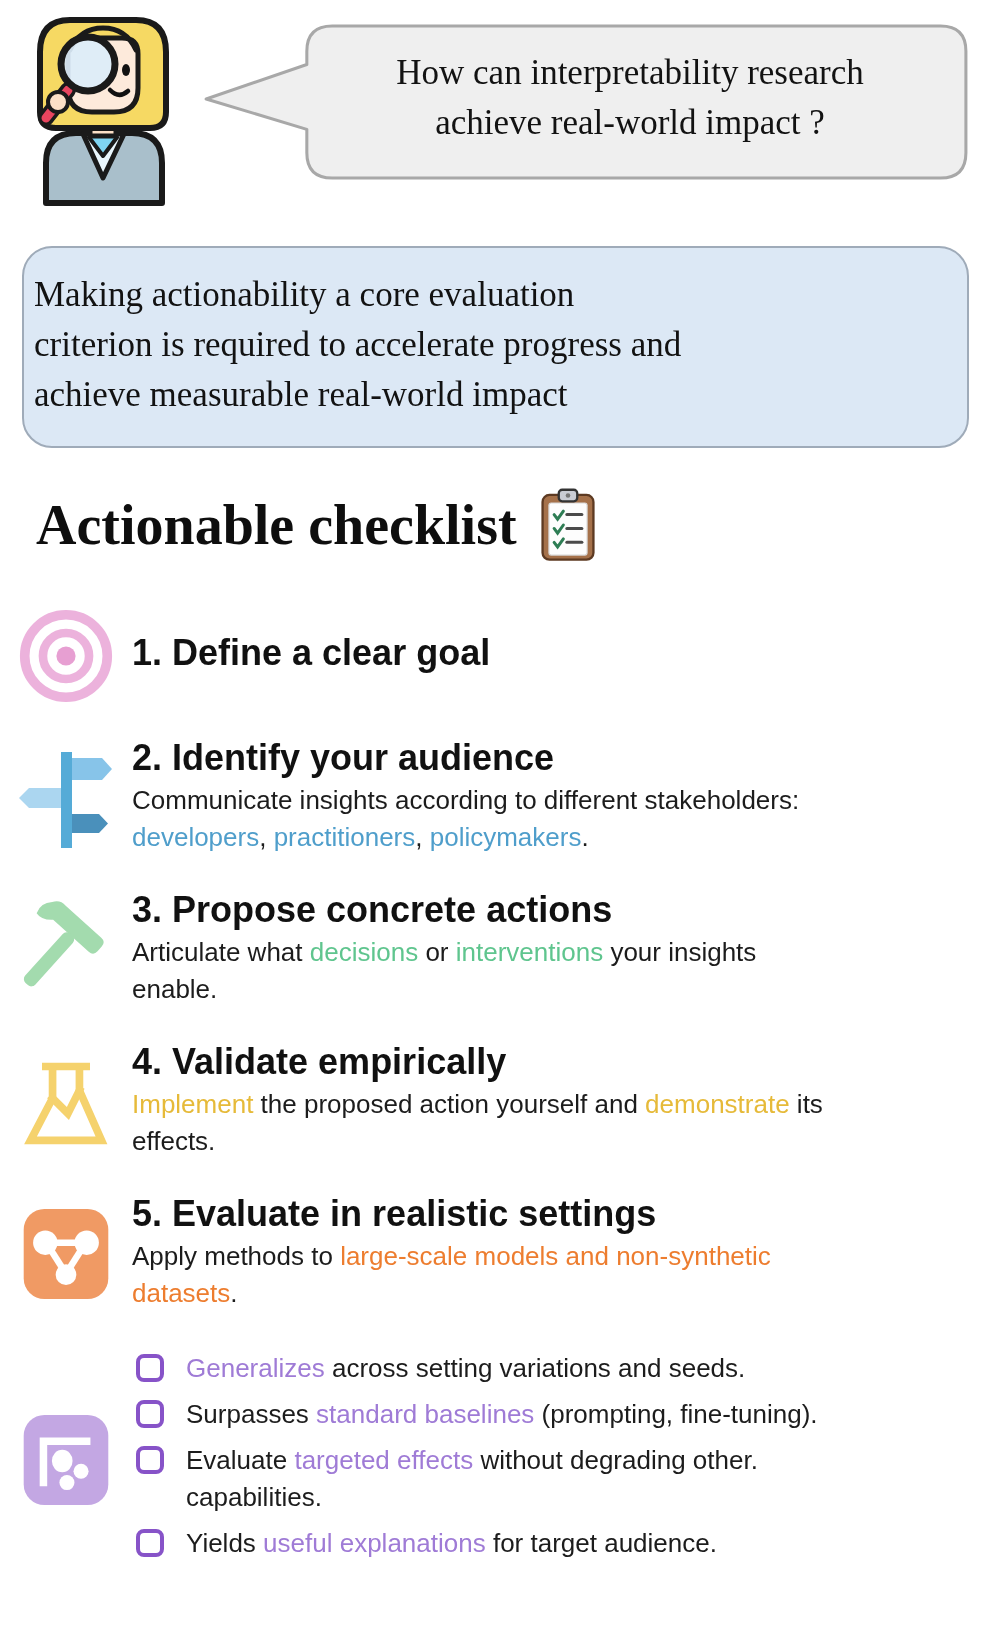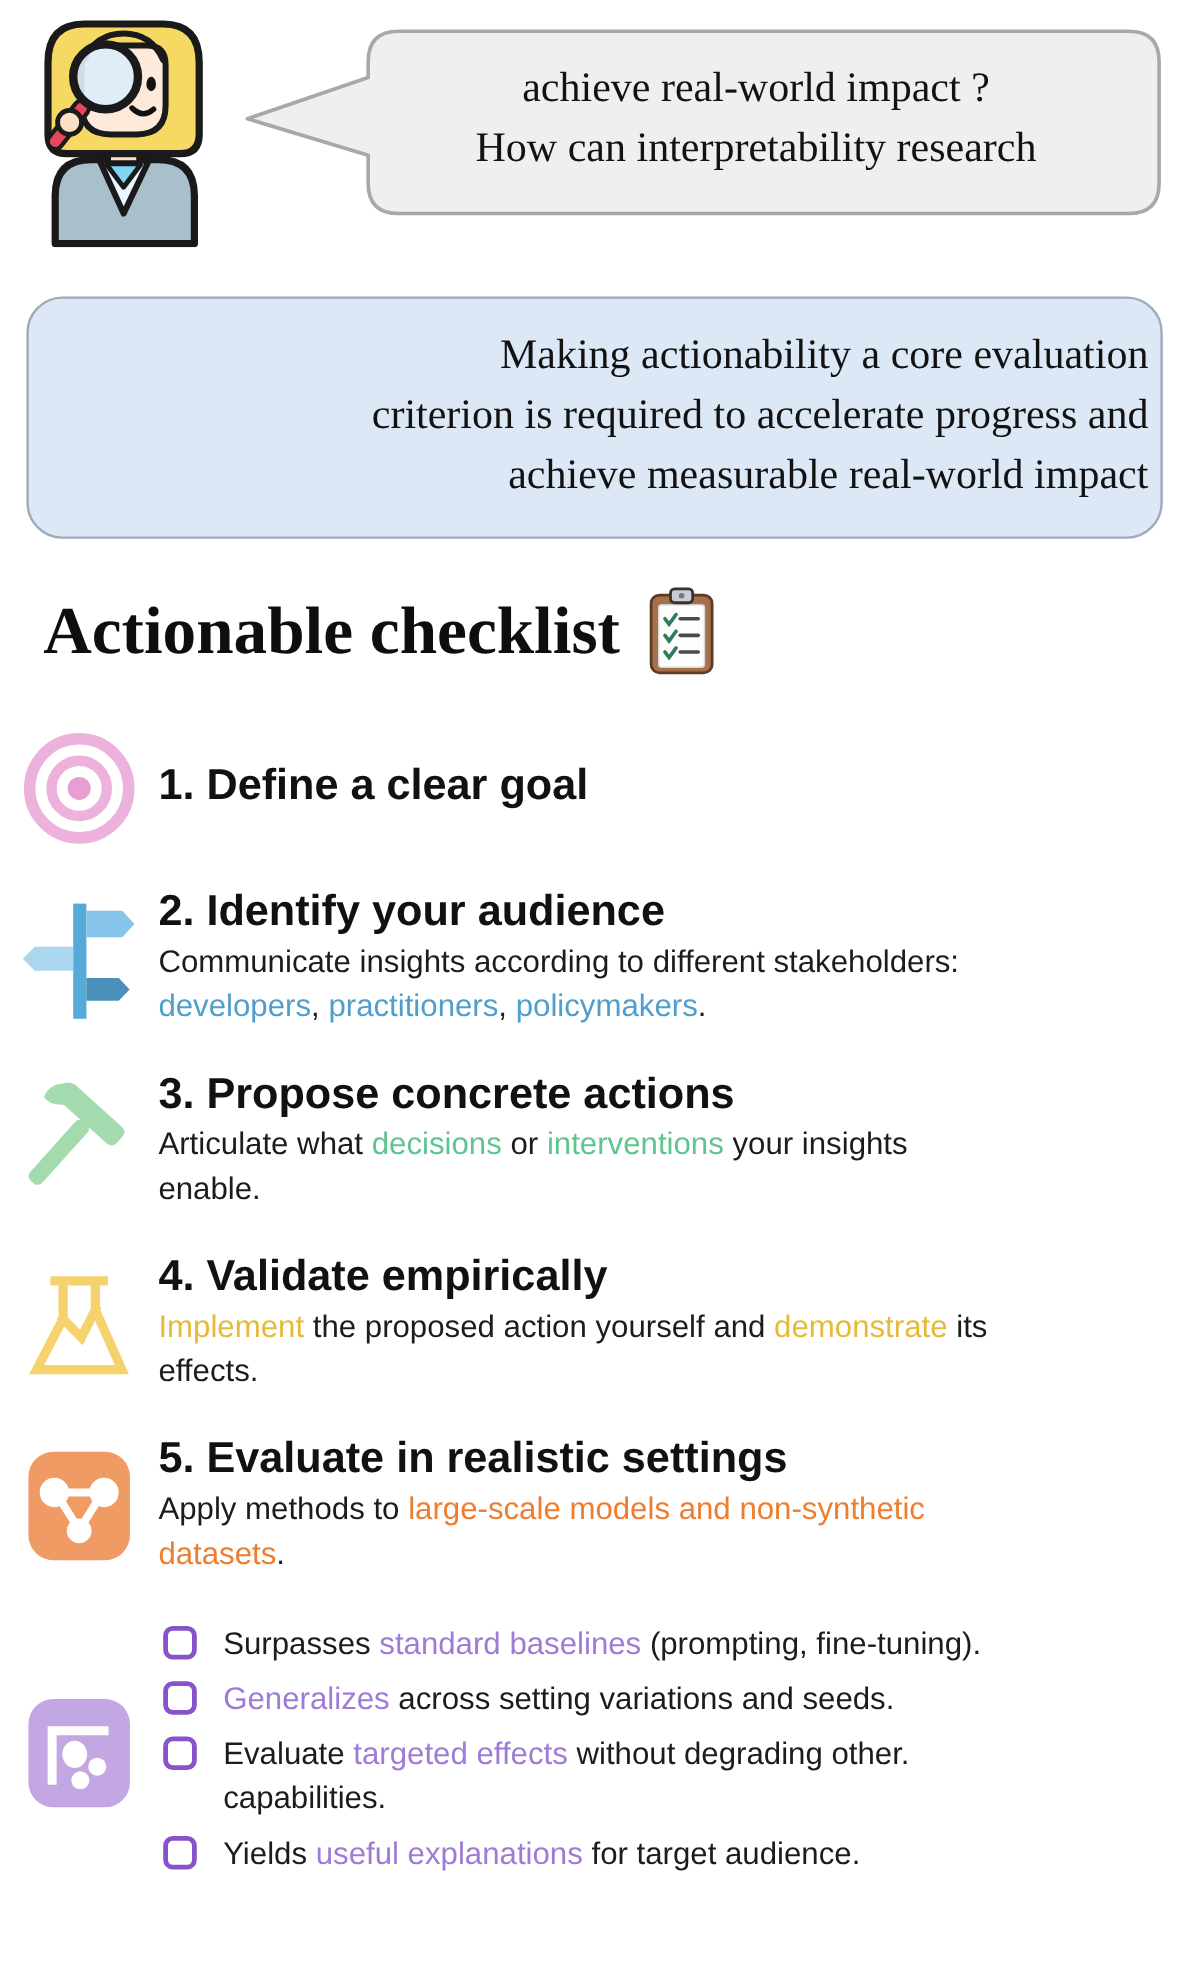--- a/index.html
+++ b/index.html
@@ -25,21 +25,21 @@
     white-space: nowrap;
   }
 
   
   .answer-box {
     margin: 36px 22px 0 22px;
     background: #dce8f5;
     border: 2px solid #9fabb9;
     border-radius: 30px;
     padding: 22px 10px 26px 10px;
-    text-align: right;
+    text-align: left;
     font-family: "Liberation Serif", "DejaVu Serif", serif;
     font-size: 35px; line-height: 50px; color: #121212;
     white-space: nowrap;
   }
 
   
   .heading-row {
     margin: 40px 0 0 36px;
     display: flex; align-items: center; gap: 22px;
   }
@@ -100,22 +100,22 @@
 
       <circle cx="80" cy="58" r="27" fill="#dcedfa" fill-opacity="0.92" stroke="#1a1a1a" stroke-width="7"></circle>
     </svg>
   </div>
 
   <div class="bubble-wrap">
     <svg class="bubble-svg" viewBox="0 0 760 158" preserveAspectRatio="none">
       <path d="M132 4 H730 Q755 4 755 29 V129 Q755 154 730 154 H132 Q107 154 107 129 V106 L8 76 L107 42 V29 Q107 4 132 4 Z" fill="#efefef" stroke="#a8a8a8" stroke-width="3" stroke-linejoin="round"></path>
     </svg>
     <div class="bubble-text">
+      <div>How can interpretability research</div>
       <div>achieve real-world impact ?</div>
-      <div>How can interpretability research</div>
     </div>
   </div>
 </div>
 
 <div class="answer-box">
   <div>Making actionability a core evaluation</div>
   <div>criterion is required to accelerate progress and</div>
   <div>achieve measurable real-world impact</div>
 </div>
 
@@ -219,28 +219,28 @@
      <path d="M26 80 V32 H76" fill="none" stroke="#ffffff" stroke-width="8"></path>
      <ellipse cx="46" cy="53" rx="11" ry="12" fill="#ffffff"></ellipse>
      <circle cx="66" cy="64" r="8" fill="#ffffff"></circle>
      <circle cx="51" cy="76" r="8" fill="#ffffff"></circle>
         </svg>
       </div>
       <div class="text-col">
         <div class="cb-list">
           <div class="cb-row">
             <span class="cb-box" style="border-color: rgb(135, 83, 200);"></span>
+            <p class="cb-text"><span style="color: rgb(159, 123, 214);">Generalizes</span><span> across setting variations and seeds.</span></p>
+          </div>
+          <div class="cb-row">
+            <span class="cb-box" style="border-color: rgb(135, 83, 200);"></span>
             <p class="cb-text"><span>Surpasses </span><span style="color: rgb(159, 123, 214);">standard baselines</span><span> (prompting, fine-tuning).</span></p>
           </div>
           <div class="cb-row">
             <span class="cb-box" style="border-color: rgb(135, 83, 200);"></span>
-            <p class="cb-text"><span style="color: rgb(159, 123, 214);">Generalizes</span><span> across setting variations and seeds.</span></p>
-          </div>
-          <div class="cb-row">
-            <span class="cb-box" style="border-color: rgb(135, 83, 200);"></span>
             <p class="cb-text"><span>Evaluate </span><span style="color: rgb(159, 123, 214);">targeted effects</span><span> without degrading other.</span><br><span>capabilities.</span></p>
           </div>
           <div class="cb-row">
             <span class="cb-box" style="border-color: rgb(135, 83, 200);"></span>
             <p class="cb-text"><span>Yields </span><span style="color: rgb(159, 123, 214);">useful explanations</span><span> for target audience.</span></p>
           </div>
         </div>
       </div>
     </div>
   </div>

